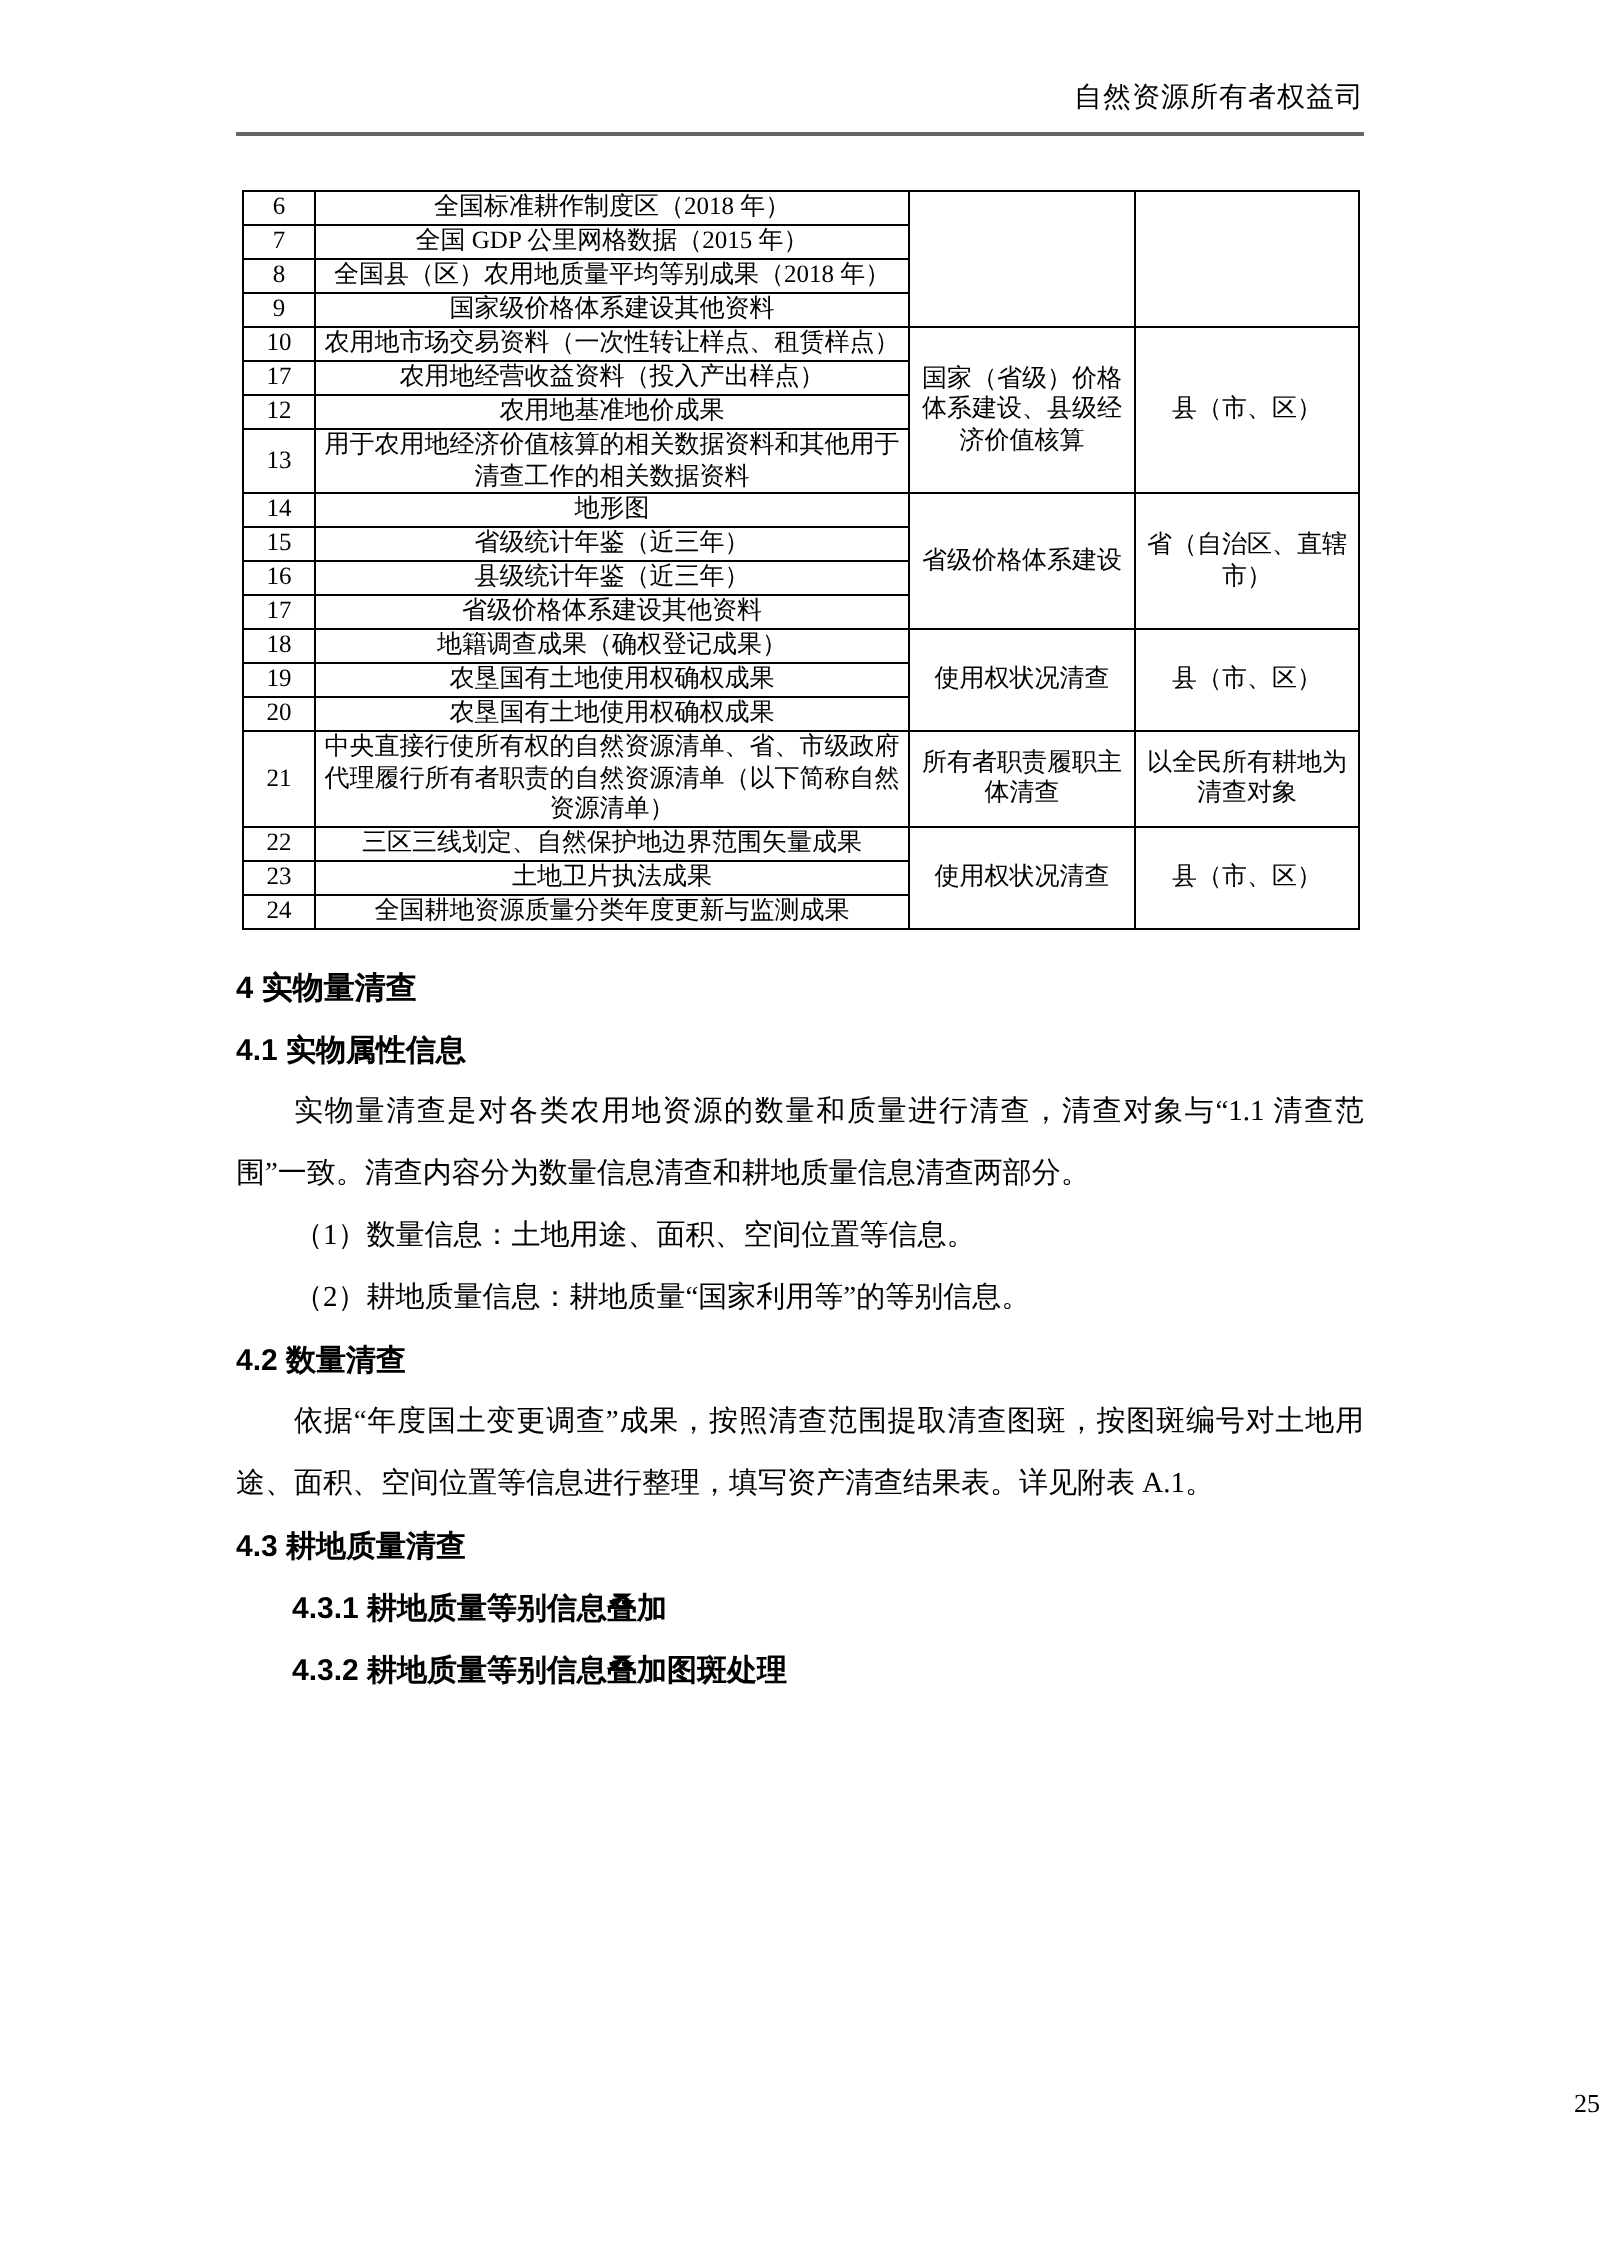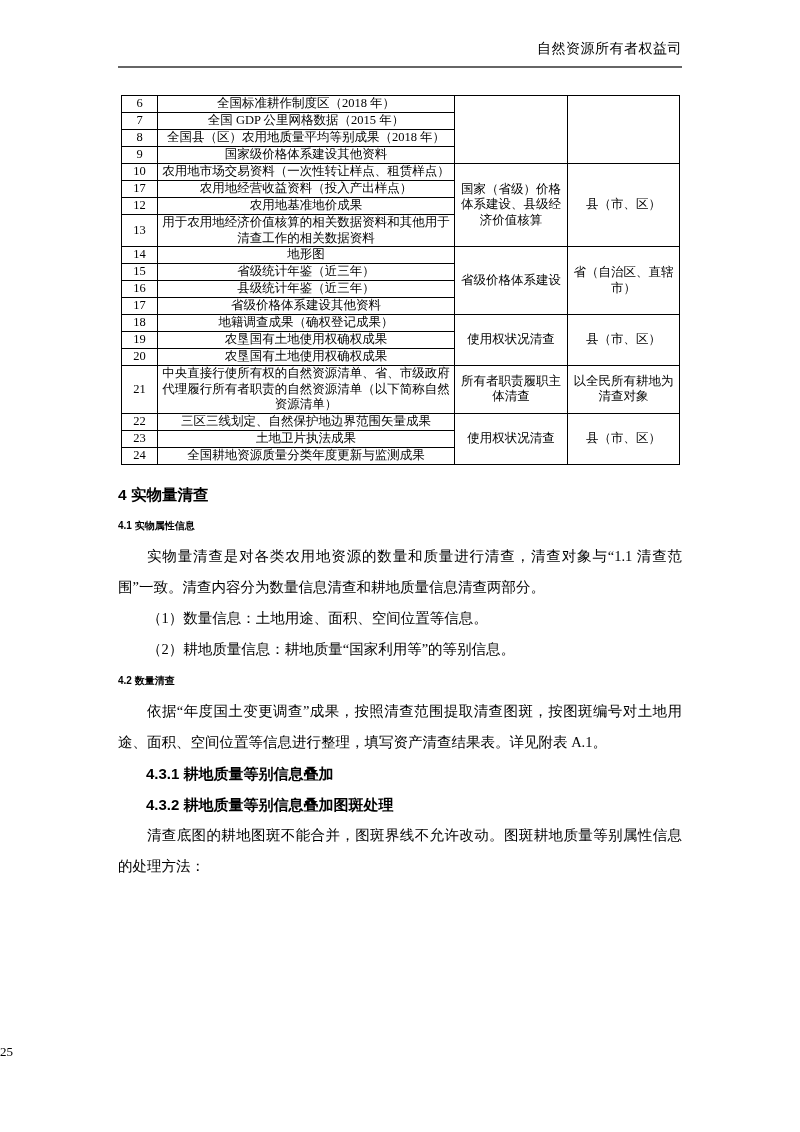--- a/index.html
+++ b/index.html
@@ -72,29 +72,29 @@
     text-indent: 2em;
     word-break: break-all;
   }
   .content .heading {
     margin: 0;
     font-family: "Liberation Sans", "DejaVu Sans", sans-serif;
     font-weight: bold;
     line-height: 31px;
   }
   .content .h1 { font-size: 15.5px; }
-  .content .h2 { font-size: 10px; }
+  .content .h2 { font-size: 15px; }
   .content .h3 { font-size: 15px; margin-left: 28px; }
   
   .footer {
     position: absolute;
     top: 1044px;
     left: 0;
     width: 800px;
-    text-align: left;
+    text-align: right;
     font-size: 13px;
   }
 </style>
 </head>
 <body>
 
 <div class="page">
 
   <div class="header">
     <span>自然资源所有者权益司</span>
@@ -201,22 +201,22 @@
   </table>
 
   <div class="content" id="content">
       <div class="heading h1">4 实物量清查</div>
       <div class="heading h2">4.1 实物属性信息</div>
       <p class="para">实物量清查是对各类农用地资源的数量和质量进行清查，清查对象与“1.1 清查范围”一致。清查内容分为数量信息清查和耕地质量信息清查两部分。</p>
       <p class="para">（1）数量信息：土地用途、面积、空间位置等信息。</p>
       <p class="para">（2）耕地质量信息：耕地质量“国家利用等”的等别信息。</p>
       <div class="heading h2">4.2 数量清查</div>
       <p class="para">依据“年度国土变更调查”成果，按照清查范围提取清查图斑，按图斑编号对土地用途、面积、空间位置等信息进行整理，填写资产清查结果表。详见附表 A.1。</p>
+      <div class="heading h2">4.3 耕地质量清查</div>
       <div class="heading h3">4.3.1 耕地质量等别信息叠加</div>
       <div class="heading h3">4.3.2 耕地质量等别信息叠加图斑处理</div>
-      <p class="para">清查底图的耕地图斑不能合并，图斑界线不允许改动。图斑耕地质量等别属性信息的处理方法：</p>
     </div>
 
   <div class="footer">
     <span>25</span>
   </div>
 
 </div>
 
 </body></html>

